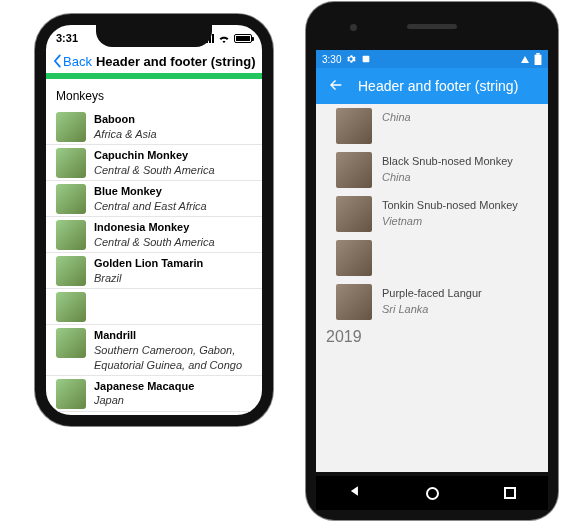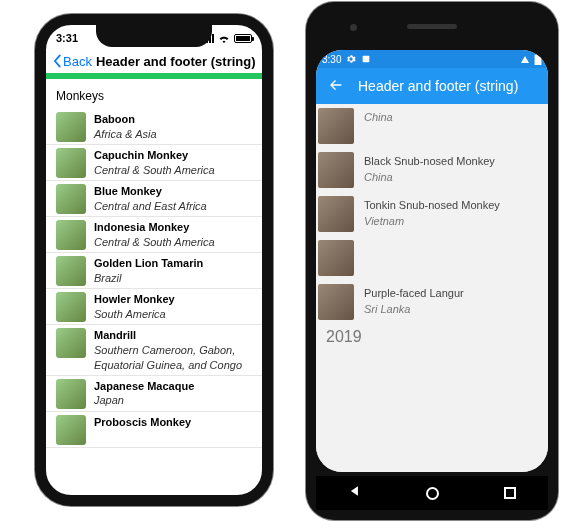--- a/index.html
+++ b/index.html
@@ -9,21 +9,21 @@
     width: 588px;
     height: 529px;
     position: relative;
   }
   .stage { position: relative; width: 588px; height: 529px; }
 
   
   .iphone {
     position: absolute;
     left: 35px; top: 14px;
-    width: 238px; height: 492px;
+    width: 238px; height: 412px;
     border: 11px solid #111;
     border-radius: 36px;
     background: #fff;
     overflow: hidden;
     box-shadow: 0 0 0 1px #888;
   }
   .iphone .notch {
     position: absolute; top: -2px; left: 50%; transform: translateX(-50%);
     width: 116px; height: 24px;
     background: #111; border-radius: 0 0 16px 16px;
@@ -67,34 +67,34 @@
   .android {
     position: absolute;
     left: 306px; top: 2px;
     width: 252px; height: 518px;
     background:#111; border-radius:28px;
     box-shadow: 0 0 0 1px #888;
     padding: 48px 10px 48px;
   }
   .and-speaker{position:absolute;top:22px;left:50%;transform:translateX(-50%);width:50px;height:5px;background:#333;border-radius:3px;}
   .and-dot{position:absolute;top:22px;left:44px;width:7px;height:7px;border-radius:50%;background:#333;}
-  .and-screen{ width:100%; height:100%; background:#eee; overflow:hidden; position:relative;border-radius:26px;}
+  .and-screen{ width:100%; height:100%; background:#eee; overflow:hidden; position:relative;}
   .and-status{
     height:18px; background:#1e88e5; color:#fff; font-size:10px;
     display:flex; align-items:center; justify-content:space-between; padding:0 6px;
   }
   .and-status .left, .and-status .right{display:flex;gap:5px;align-items:center;}
   .tri{width:0;height:0;border-left:4px solid transparent;border-right:4px solid transparent;border-bottom:7px solid #fff;}
   .and-appbar{
     height:36px; background:#2196f3; color:#fff; display:flex; align-items:center; gap:14px; padding:0 12px;
     font-size:14px; font-weight:500;
   }
   .and-appbar svg{width:16px;height:16px;}
   .and-list{ background:#f2f2f2; height:calc(100% - 54px); overflow:hidden; padding: 0 0 4px;}
-  .and-row{ display:flex; gap:10px; padding:4px 2px; align-items:flex-start;}
+  .and-row{ display:flex; gap:10px; padding:4px 20px; align-items:flex-start;}
   .and-row .thumb{ width:36px; height:36px; border-radius:2px; flex-shrink:0;
     background: linear-gradient(135deg,#987,#654);}
   .and-row .txt{ font-size:11px; line-height:1.45; padding-top:2px;}
   .and-row .name{ font-weight:400; color:#444;}
   .and-row .loc{ font-style:italic; color:#777;}
   .and-footer{ font-size:16px; color:#777; padding:4px 10px;}
 
   .and-navbar{
     position:absolute; bottom:10px; left:10px; right:10px; height:34px;
     background:#000; display:flex; justify-content:space-around; align-items:center;
@@ -187,24 +187,20 @@
       </div>
       <div class="ios-row">
         <div class="thumb c5"></div>
         <div class="txt">
           <div class="name">Golden Lion Tamarin</div>
           <div class="loc">Brazil</div>
         </div>
       </div>
       <div class="ios-row">
         <div class="thumb c6"></div>
-        <div class="txt">
-          <div class="name">Howler Monkey</div>
-          <div class="loc">South America</div>
-        </div>
       </div>
       <div class="ios-row">
         <div class="thumb c8"></div>
         <div class="txt">
           <div class="name">Mandrill</div>
           <div class="loc">Southern Cameroon, Gabon, Equatorial Guinea, and Congo</div>
         </div>
       </div>
       <div class="ios-row">
         <div class="thumb c7"></div>

